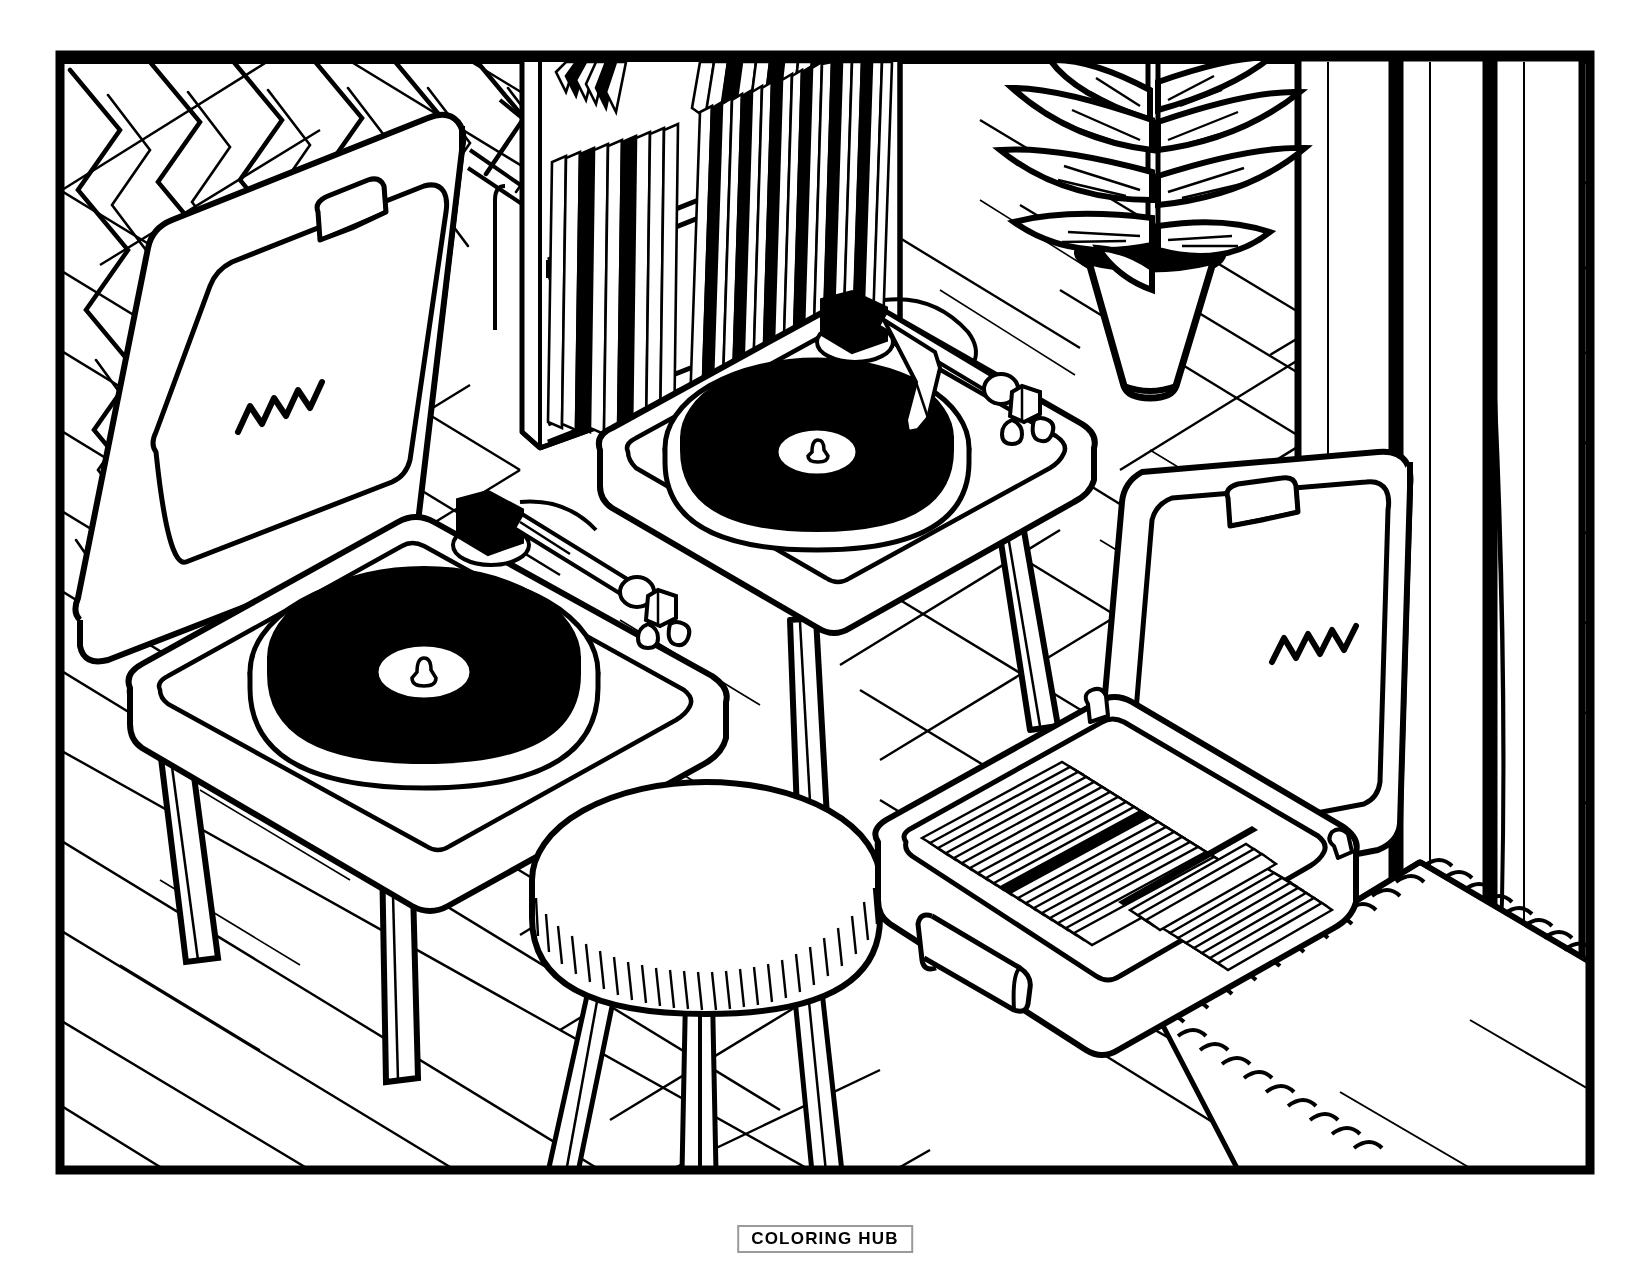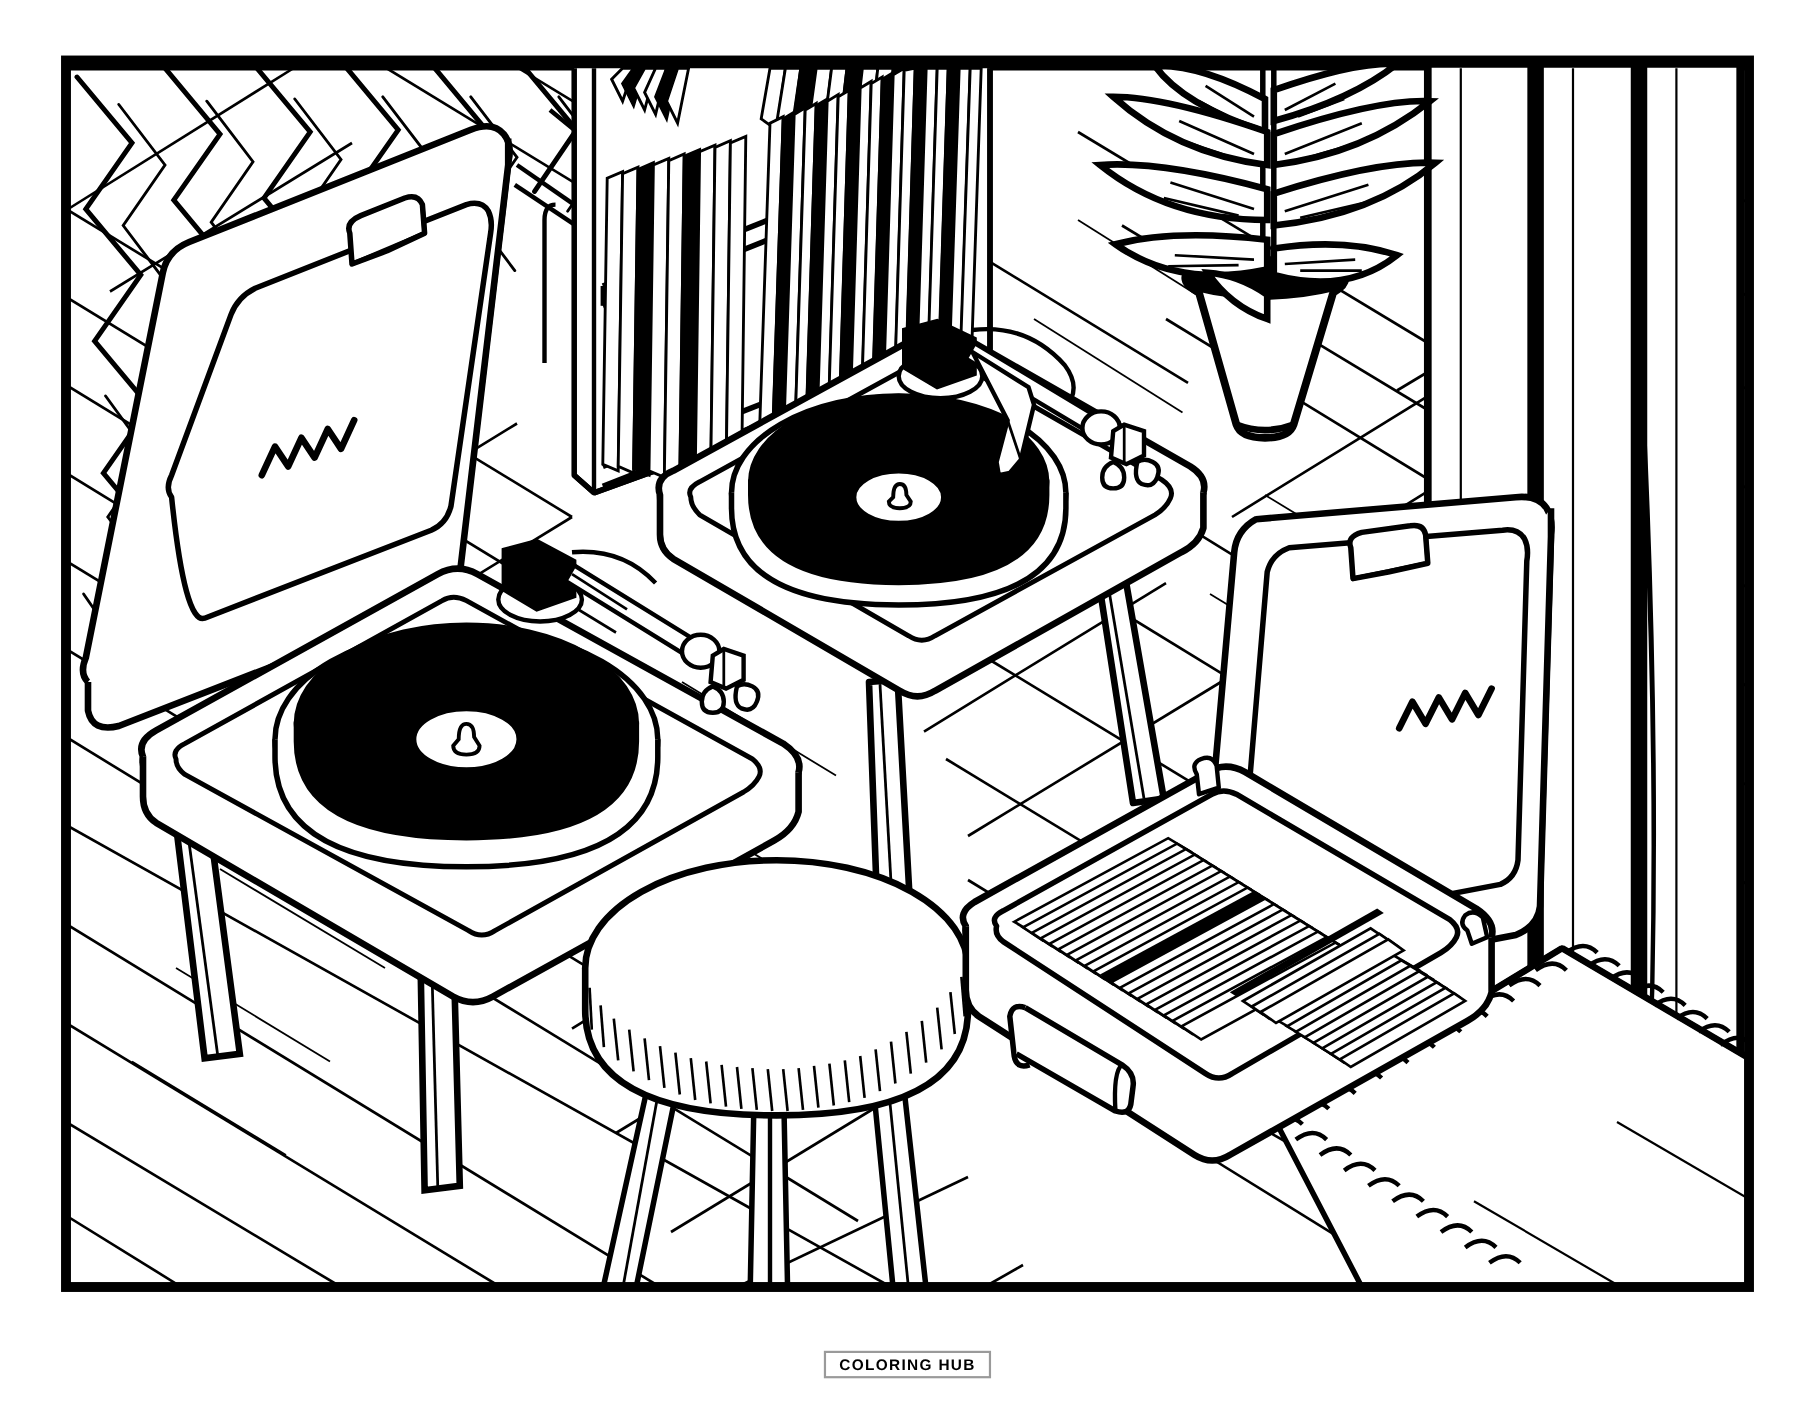--- a/index.html
+++ b/index.html
@@ -4,21 +4,21 @@
 <style>
   html,body{margin:0;padding:0;background:#ffffff;}
   body{width:1650px;height:1275px;overflow:hidden;
        font-family:"Liberation Sans",sans-serif;}
   #page{position:relative;width:1650px;height:1275px;background:#ffffff;}
   #art{position:absolute;left:0;top:0;width:1650px;height:1275px;}
   .wm{position:absolute;left:50%;transform:translateX(-50%);
       bottom:22px;background:#ffffff;border:2px solid #9a9a9a;
       padding:3px 12px 4px 12px;}
   .wm span{font-family:"Liberation Sans",sans-serif;font-weight:bold;
-      font-size:14px;letter-spacing:1.2px;color:#000000;line-height:1;
+      font-size:17px;letter-spacing:1.2px;color:#000000;line-height:1;
       display:block;}
 </style>
 </head>
 <body>
 
 <div id="page">
 
 <svg id="art" viewBox="0 0 1650 1275">
   <defs>
     <clipPath id="frameClip">

